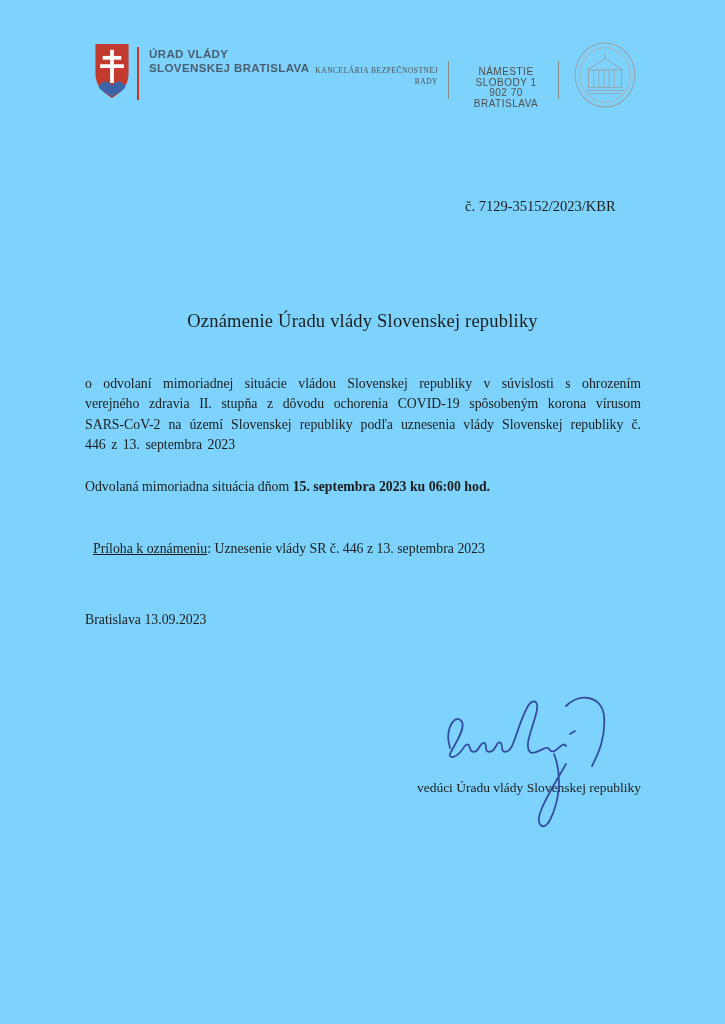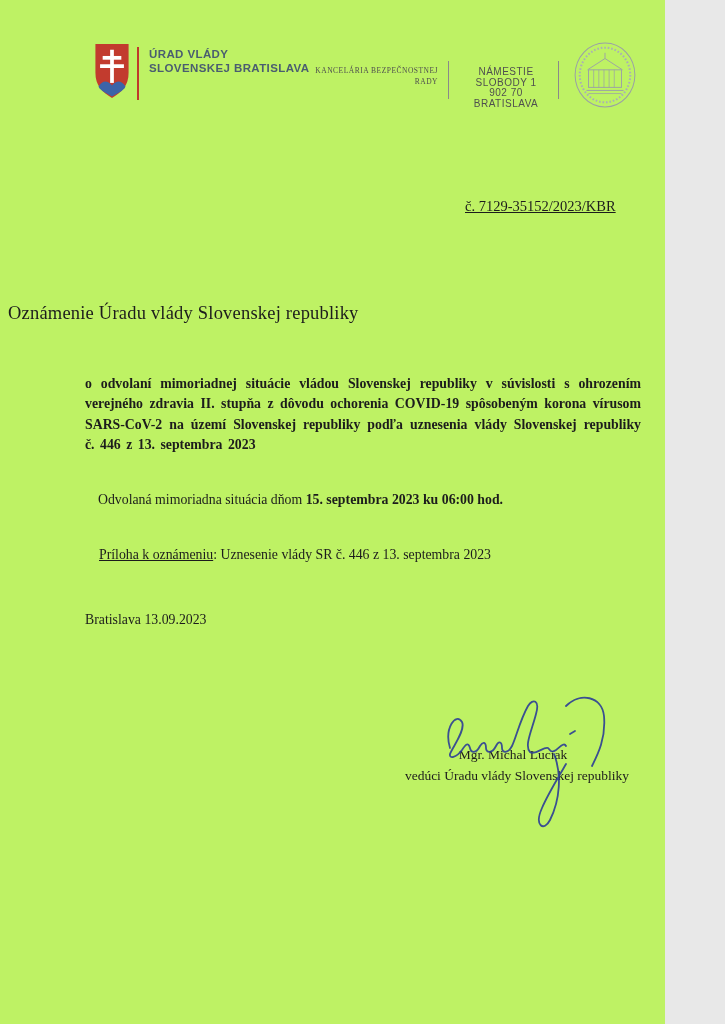--- a/index.html
+++ b/index.html
@@ -1,17 +1,17 @@
 <!DOCTYPE html>
 <html><head>
 <meta charset="utf-8">
 <style>
   html,body{margin:0;padding:0;background:#e8e8e8;}
   .page{
-    position:relative;width:665px;height:1024px;background:#bef264;
+    position:relative;width:725px;height:1024px;background:#7dd3fc;
     font-family:"Liberation Serif",serif;color:#1c1c1c;overflow:hidden;
   }
   
   .emblem{position:absolute;left:94px;top:43px;width:36px;height:56px;}
   .red-divider{position:absolute;left:137px;top:47px;width:2px;height:53px;background:#c0392b;}
   .org-name{
     position:absolute;left:149px;top:47px;
     font-family:"Liberation Sans",sans-serif;font-weight:700;font-size:11.5px;
     letter-spacing:0.4px;line-height:14px;color:#4a5d70;white-space:nowrap;
   }
@@ -23,37 +23,37 @@
   .addr-block{
     position:absolute;left:457px;top:67px;width:98px;text-align:center;
     font-family:"Liberation Sans",sans-serif;font-size:10px;letter-spacing:0.5px;
     line-height:10.5px;color:#4f4f4f;
   }
   .gray-divider{position:absolute;width:1px;height:38px;top:61px;background:#8a8a8a;}
   .gray-divider.d1{left:448px;}
   .gray-divider.d2{left:558px;}
   .seal{position:absolute;left:572px;top:41px;width:66px;height:68px;}
   
-  .ref-number{position:absolute;left:465px;top:198px;font-size:14.5px;white-space:nowrap;text-decoration:underline;}
+  .ref-number{position:absolute;left:465px;top:198px;font-size:14.5px;white-space:nowrap;}
   .doc-title{
-    position:absolute;left:0;right:0;top:295px;margin:8px;
+    position:absolute;left:0;right:0;top:295px;margin:16px;text-align:center;
     font-size:18.5px;font-weight:400;letter-spacing:0.2px;
   }
   .body-paragraph{
     position:absolute;left:85px;width:556px;top:374px;margin:0;
-    font-size:13.8px;line-height:20.4px;text-align:justify;word-spacing:2px;font-weight:bold;
+    font-size:13.8px;line-height:20.4px;text-align:justify;word-spacing:2px;
   }
-  .revocation-line{position:absolute;left:85px;top:479px;margin:13px;font-size:13.8px;}
-  .attachment-line{position:absolute;left:85px;top:533px;margin:14px;font-size:13.8px;}
+  .revocation-line{position:absolute;left:85px;top:479px;margin:0;font-size:13.8px;}
+  .attachment-line{position:absolute;left:85px;top:533px;margin:8px;font-size:13.8px;}
   .attachment-line .label{text-decoration:underline;}
   .place-date{position:absolute;left:85px;top:612px;margin:0;font-size:13.8px;}
   
   .signature-ink{position:absolute;left:420px;top:690px;width:195px;height:152px;z-index:2;}
   .sig-name{position:absolute;left:358px;width:310px;top:747px;margin:0;text-align:center;font-size:13.5px;}
-  .sig-role{position:absolute;left:328px;width:370px;top:764px;margin:4px;text-align:center;font-size:13.5px;}
+  .sig-role{position:absolute;left:328px;width:370px;top:764px;margin:16px;text-align:center;font-size:13.5px;}
 </style>
 </head>
 <body>
 
 <div class="page">
 
   <div>
     <svg class="emblem" viewBox="0 0 34 54" aria-hidden="true">
       <path d="M1,1 H33 V29 C33,41 26,48 17,53 C8,48 1,41 1,29 Z" fill="#c23b2e"></path>
       <rect x="15.2" y="6.5" width="3.6" height="32" fill="#ffffff"></rect>
@@ -105,16 +105,15 @@
   <p class="place-date">Bratislava 13.09.2023</p>
 
   <svg class="signature-ink" viewBox="0 0 195 152" aria-hidden="true">
     <g fill="none" stroke="#2c3e96" stroke-width="1.8" stroke-linecap="round" opacity="0.9">
       <path d="M30,58 C24,38 36,22 42,32 C46,40 32,58 30,64 C29,69 36,68 42,60 C46,54 48,52 50,58 C51,63 56,64 60,56 C63,51 66,52 66,58 C66,63 72,64 76,56 C79,50 82,52 82,58 C82,63 88,64 92,56 C96,48 100,30 108,16 C113,8 120,10 116,24 C112,40 104,56 110,62 C115,66 124,56 128,58 C130,59 130,64 136,60 C140,57 144,52 146,56"></path>
       <path d="M150,44 l5,-3"></path>
       <path d="M146,16 C160,2 182,6 184,26 C186,48 178,64 172,76"></path>
       <path d="M134,64 C142,84 140,110 130,130 C124,142 114,136 122,118 C128,104 138,88 146,74"></path>
     </g>
   </svg>
-  <p class="sig-name">Mgr. Michal Luciak</p>
   <p class="sig-role">vedúci Úradu vlády Slovenskej republiky</p>
 
 </div>
 
 </body></html>

